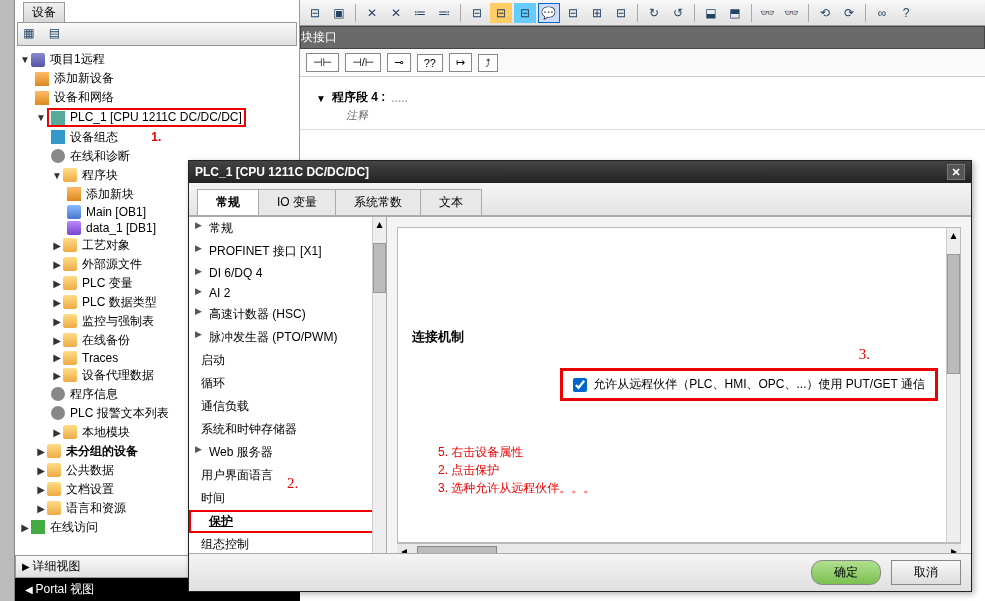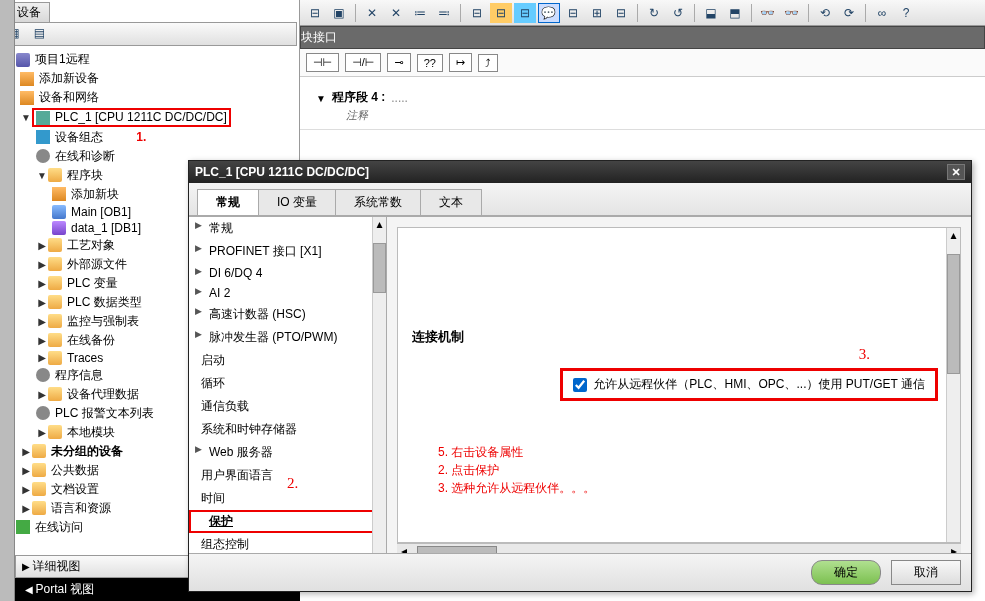--- a/index.html
+++ b/index.html
@@ -2,21 +2,21 @@
 <html><head>
 <meta charset="utf-8">
 <style>
 * { margin: 0; padding: 0; box-sizing: border-box; font-family: "Microsoft YaHei", Arial, sans-serif; font-size: 12px; }
 body { background: #fff; width: 985px; height: 601px; overflow: hidden; position: relative; }
 .main-container { display: flex; height: 100%; }
 
 
 .left-panel { width: 300px; background: #fff; border-right: 1px solid #999; position: relative; }
 .left-vertical-bar { position: absolute; left: 0; top: 0; bottom: 0; width: 15px; background: #bbb; border-right: 1px solid #888; }
-.tree-area { margin-left: 0; padding-top: 2px; }
+.tree-area { margin-left: 15px; padding-top: 2px; }
 .tree-tab { background: linear-gradient(#f0f0f0, #d8d8d8); border: 1px solid #999; padding: 1px 8px; display: inline-block; margin-left: 8px; border-bottom: none; }
 .tree-toolbar { background: linear-gradient(#fafafa, #e0e0e0); border: 1px solid #999; height: 24px; margin: 0 2px; }
 .tree { padding: 4px 0; }
 .tree-node { display: flex; align-items: center; padding: 1px 0 1px 4px; cursor: pointer; white-space: nowrap; }
 .tree-arrow { width: 12px; display: inline-block; text-align: center; color: #333; font-size: 10px; }
 .tree-arrow.open::before { content: "▼"; }
 .tree-arrow.closed::before { content: "▶"; }
 .tree-label { margin-left: 2px; }
 .indent1 { padding-left: 20px; }
 .indent2 { padding-left: 36px; }
@@ -163,27 +163,27 @@
             <span class="tree-arrow closed"></span>
             <span class="ico folder"></span>
             <span class="tree-label">在线备份</span>
           </div>
         <div class="tree-node indent2">
             <span class="tree-arrow closed"></span>
             <span class="ico folder"></span>
             <span class="tree-label">Traces</span>
           </div>
         <div class="tree-node indent2">
+            <span class="tree-arrow closed"></span>
+            <span class="ico folder"></span>
+            <span class="tree-label">设备代理数据</span>
+          </div>
+        <div class="tree-node indent2">
             <span class="ico gear"></span>
             <span class="tree-label">程序信息</span>
-          </div>
-        <div class="tree-node indent2">
-            <span class="tree-arrow closed"></span>
-            <span class="ico folder"></span>
-            <span class="tree-label">设备代理数据</span>
           </div>
         <div class="tree-node indent2">
             <span class="ico gear"></span>
             <span class="tree-label">PLC 报警文本列表</span>
           </div>
         <div class="tree-node indent2">
             <span class="tree-arrow closed"></span>
             <span class="ico folder"></span>
             <span class="tree-label">本地模块</span>
           </div>

